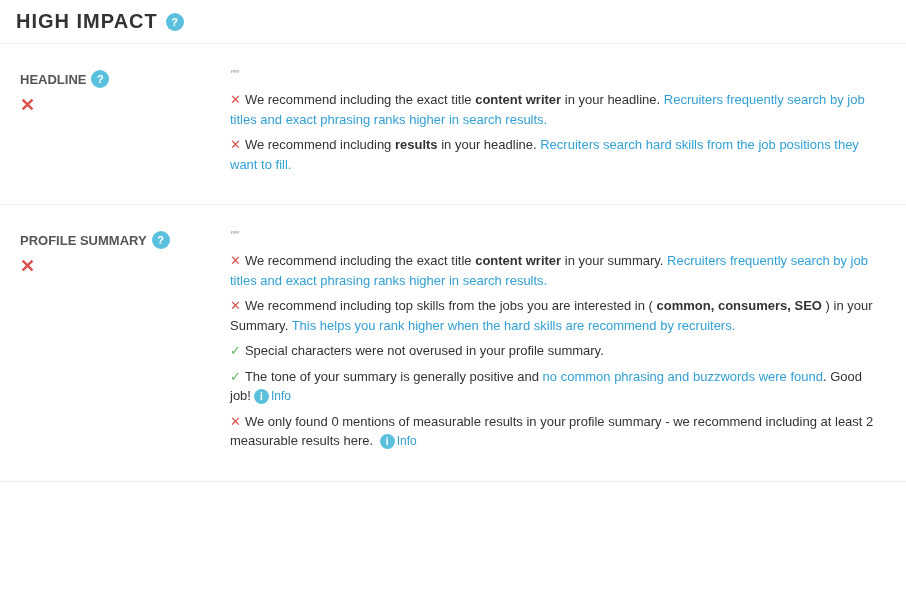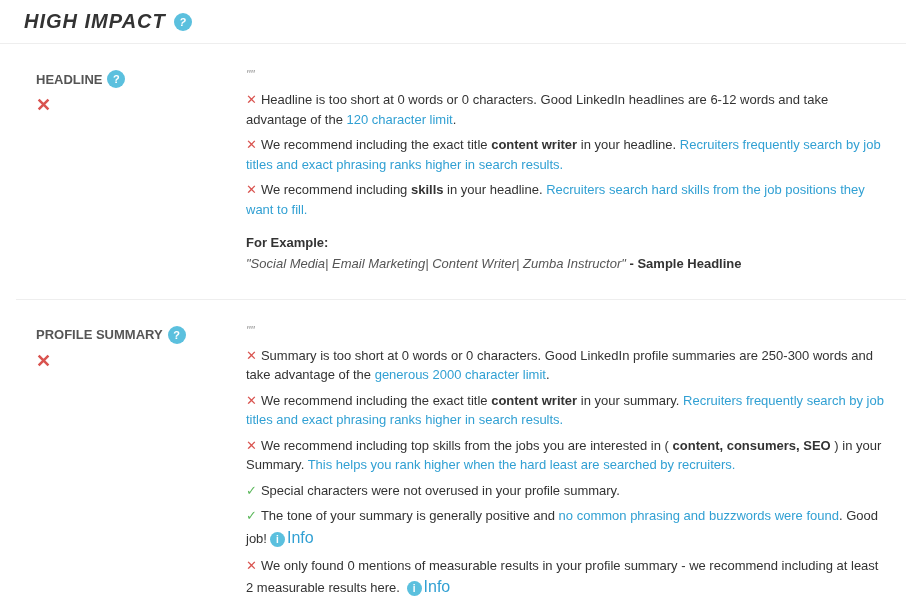--- a/index.html
+++ b/index.html
@@ -10,26 +10,25 @@
       color: #333;
     }
     .container {
       background: #fff;
       max-width: 906px;
       min-height: 613px;
       padding: 0;
     }
     .page-header {
       background: #fff;
-      padding: 10px 24px;
+      padding: 10px 16px;
       border-bottom: 1px solid #eee;
       display: flex;
       align-items: center;
       gap: 8px;
-      font-style: italic;
     }
     .page-title {
       font-size: 20px;
       font-weight: 700;
       color: #333;
       letter-spacing: 1px;
       text-transform: uppercase;
     }
     .help-icon {
       display: inline-flex;
@@ -41,21 +40,20 @@
       background: #5bc0de;
       color: #fff;
       font-size: 11px;
       font-weight: bold;
       cursor: pointer;
     }
     .section {
       display: flex;
       border-bottom: 1px solid #eee;
       padding: 16px 0;
-      margin-left: 16px;
     }
     .section-label {
       width: 220px;
       min-width: 220px;
       padding: 10px 20px;
       display: flex;
       flex-direction: column;
       align-items: flex-start;
       justify-content: flex-start;
     }
@@ -135,21 +133,21 @@
       border-radius: 50%;
       background: #5bc0de;
       color: #fff;
       font-size: 10px;
       font-weight: bold;
       cursor: pointer;
       margin-left: 3px;
     }
     .info-link {
       color: #31a0d3;
-      font-size: 16px;
+      font-size: 12px;
       text-decoration: none;
       margin-left: 2px;
     }
   </style>
 </head>
 <body>
 
 <div class="container">
   <div class="page-header">
     <span class="page-title">HIGH IMPACT</span>
@@ -160,41 +158,35 @@
       <div class="section">
         <div class="section-label">
           <div class="section-label-text">
             <span>HEADLINE</span>
             <span class="help-icon">?</span>
           </div>
           <div class="status-icon"><span class="x-icon">✕</span></div>
         </div>
         <div class="section-content">
           <div class="empty-value">""</div>
-          <div class="feedback-item"><span class="fi-icon error-icon">✕</span>Headline is too short at 0 words or 0 characters. Good LinkedIn headlines are 6-12 words and take advantage of the <a href="#" class="link-text">120 character limit</a>.</div>
           <div class="feedback-item"><span class="fi-icon error-icon">✕</span>We recommend including the exact title <span class="bold-term">content writer</span> in your headline. <a href="#" class="link-text">Recruiters frequently search by job titles and exact phrasing ranks higher in search results.</a></div>
-          <div class="feedback-item"><span class="fi-icon error-icon">✕</span>We recommend including <span class="bold-term">skills</span> in your headline. <a href="#" class="link-text">Recruiters search hard skills from the job positions they want to fill.</a></div>
-          <div class="example-block">
-            <div class="example-label">For Example:</div>
-            <div class="example-text">"Social Media| Email Marketing| Content Writer| Zumba Instructor" <span class="example-source">- Sample Headline</span></div>
-          </div>
+          <div class="feedback-item"><span class="fi-icon error-icon">✕</span>We recommend including <span class="bold-term">results</span> in your headline. <a href="#" class="link-text">Recruiters search hard skills from the job positions they want to fill.</a></div>
         </div>
       </div>
       <div class="section">
         <div class="section-label">
           <div class="section-label-text">
             <span>PROFILE SUMMARY</span>
             <span class="help-icon">?</span>
           </div>
           <div class="status-icon"><span class="x-icon">✕</span></div>
         </div>
         <div class="section-content">
           <div class="empty-value">""</div>
-          <div class="feedback-item"><span class="fi-icon error-icon">✕</span>Summary is too short at 0 words or 0 characters. Good LinkedIn profile summaries are 250-300 words and take advantage of the <a href="#" class="link-text">generous 2000 character limit</a>.</div>
           <div class="feedback-item"><span class="fi-icon error-icon">✕</span>We recommend including the exact title <span class="bold-term">content writer</span> in your summary. <a href="#" class="link-text">Recruiters frequently search by job titles and exact phrasing ranks higher in search results.</a></div>
-          <div class="feedback-item"><span class="fi-icon error-icon">✕</span>We recommend including top skills from the jobs you are interested in ( <span class="bold-term">content, consumers, SEO</span> ) in your Summary. <a href="#" class="link-text">This helps you rank higher when the hard least are searched by recruiters.</a></div>
+          <div class="feedback-item"><span class="fi-icon error-icon">✕</span>We recommend including top skills from the jobs you are interested in ( <span class="bold-term">common, consumers, SEO</span> ) in your Summary. <a href="#" class="link-text">This helps you rank higher when the hard skills are recommend by recruiters.</a></div>
           <div class="feedback-item"><span class="fi-icon success-icon">✓</span>Special characters were not overused in your profile summary.</div>
           <div class="feedback-item"><span class="fi-icon success-icon">✓</span>The tone of your summary is generally positive and <a href="#" class="link-text">no common phrasing and buzzwords were found</a>. Good job!<span class="info-icon">i</span><a href="#" class="info-link">Info</a></div>
           <div class="feedback-item"><span class="fi-icon error-icon">✕</span>We only found 0 mentions of measurable results in your profile summary - we recommend including at least 2 measurable results here. <span class="info-icon">i</span><a href="#" class="info-link">Info</a></div>
         </div>
       </div>
     </div>
 </div>
 
 </body></html>

